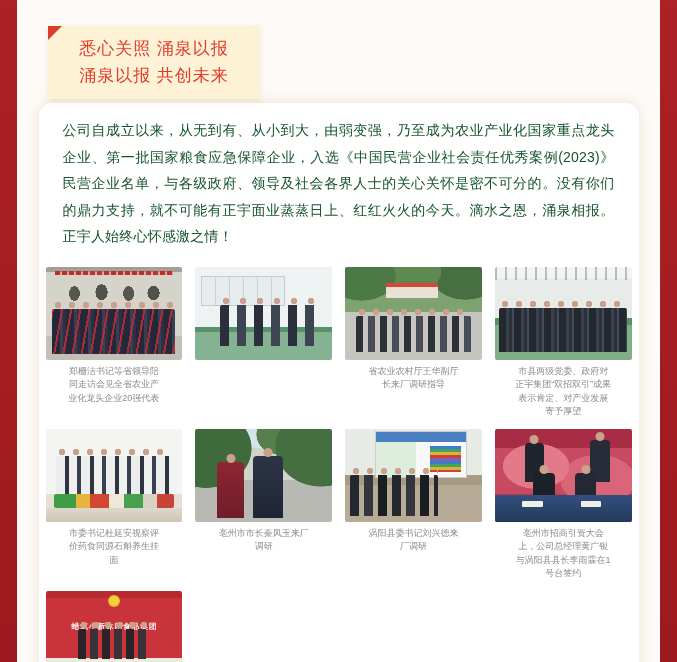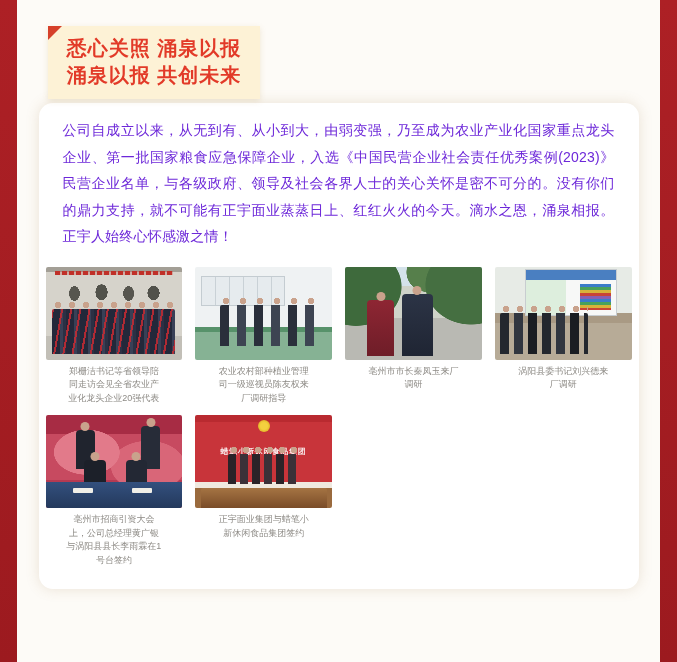--- a/index.html
+++ b/index.html
@@ -11,32 +11,32 @@
   
   .edge{position:absolute;top:0;bottom:0;width:17px;background:linear-gradient(180deg,#ad2025,#9c1a1f);z-index:5;}
   .edge.left{left:0;} .edge.right{right:0;}
 
   
   .banner{
     position:absolute;left:48px;top:26px;width:212px;padding:9px 0 10px;
     background:#fdf2d6;text-align:center;z-index:4;
     box-shadow:0 2px 6px rgba(180,140,60,.18);
   }
-  .banner .ln{font-size:20px;font-weight:bold;color:#e23a28;line-height:27px;letter-spacing:1px;}
+  .banner .ln{font-size:17px;font-weight:normal;color:#e23a28;line-height:27px;letter-spacing:1px;}
   .fold{position:absolute;left:0;top:0;width:0;height:0;
     border-top:14px solid #d6402a;border-right:14px solid transparent;}
 
   
   .card{
     width:600px;margin:103px auto 0;background:#ffffff;border-radius:14px;
     box-shadow:0 0 14px rgba(150,110,60,.18);
     padding:14px 0 22px;position:relative;z-index:2;
   }
   .intro{
-    margin:0 24px 17px;font-size:14px;line-height:26.5px;color:#6d28d9;
+    margin:0 24px 17px;font-size:14px;line-height:26.5px;color:#14532d;
     text-align:justify;letter-spacing:.2px;
   }
 
   
   .grid{display:grid;grid-template-columns:repeat(4,1fr);column-gap:13px;row-gap:10px;margin:0 7px;}
   .cell{margin:0;}
   .photo{position:relative;height:93px;overflow:hidden;border-radius:2px;background:#e7e7e4;}
   .cap{margin:5px 20px 0;font-size:9px;line-height:1.5;color:#8e8b86;text-align:center;}
 
   
@@ -190,27 +190,49 @@
         <div class="crowd"></div>
       </div>
       <figcaption class="cap">郑栅洁书记等省领导陪同走访会见全省农业产业化龙头企业20强代表</figcaption>
     </figure>
 
     <figure class="cell">
       <div class="photo s2">
         <div class="win"></div>
         <div class="crowd"></div>
       </div>
-      <figcaption class="cap">农业农村部种植业管理司一级巡视员陈友权来厂调研指导</figcaption>
-    </figure>
-
-
-
-
-
+    </figure>
+
+    <figure class="cell">
+      <div class="photo s3">
+        <div class="trees"></div>
+        <div class="bldg"></div>
+        <div class="crowd"></div>
+      </div>
+      <figcaption class="cap">省农业农村厅王华副厅长来厂调研指导</figcaption>
+    </figure>
+
+
+
+    <figure class="cell">
+      <div class="photo s6">
+        <div class="truss"></div>
+        <div class="crowd"></div>
+      </div>
+      <figcaption class="cap">市县两级党委、政府对正宇集团“双招双引”成果表示肯定、对产业发展寄予厚望</figcaption>
+    </figure>
+
+    <figure class="cell">
+      <div class="photo s7">
+        <div class="crowd"></div>
+        <div class="boxes"></div>
+        <div class="table"></div>
+      </div>
+      <figcaption class="cap">市委书记杜延安视察评价药食同源石斛养生挂面</figcaption>
+    </figure>
 
 
     <figure class="cell">
       <div class="photo s9">
         <div class="trees"></div>
         <div class="fig red"></div>
         <div class="fig navy"></div>
       </div>
       <figcaption class="cap">亳州市市长秦凤玉来厂调研</figcaption>
     </figure>

